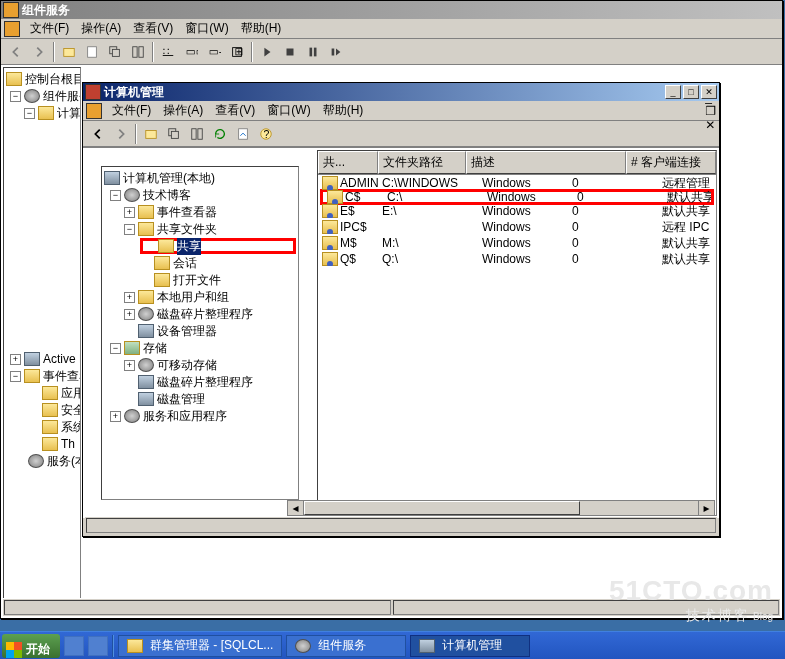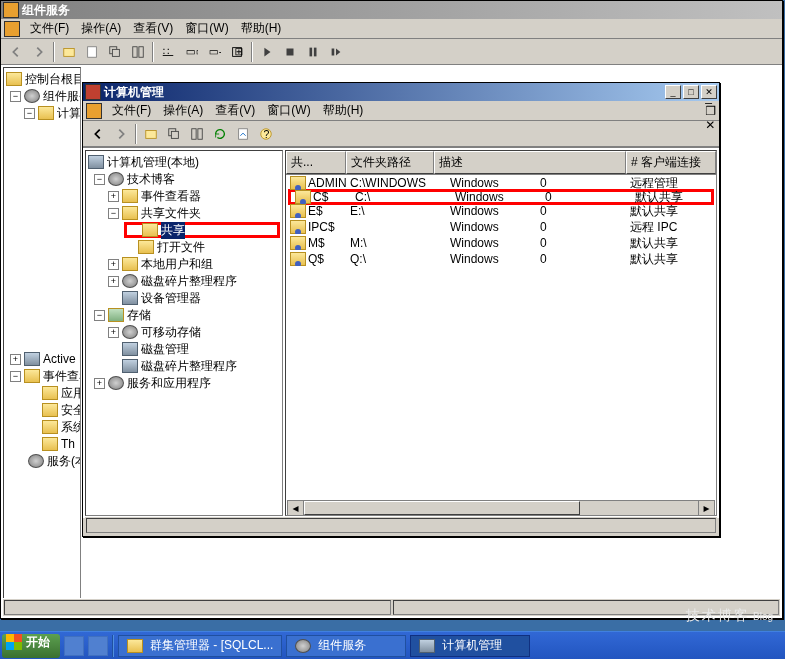--- a/index.html
+++ b/index.html
@@ -47,21 +47,21 @@
 .lvicon { width: 16px; height: 14px; margin-right: 2px; flex-shrink: 0; }
 .share-icon { background: linear-gradient(#fce89a, #e8c050); border: 1px solid #b89020; position: relative; }
 .share-icon::after { content: ""; position: absolute; bottom: -2px; left: 4px; width: 6px; height: 6px; background: #4060c0; border-radius: 50%; }
 
 .highlight-row { border: 3px solid #ff0000; margin: -2px 2px; }
 
 .statusbar { position: absolute; bottom: 2px; left: 2px; right: 2px; height: 18px; background: #d4d0c8; border-top: 1px solid #fff; display: flex; }
 .statusbar .pane { border: 1px solid #808080; border-top-color: #404040; border-left-color: #404040; flex: 1; margin: 1px; }
 
 .taskbar { position: absolute; bottom: 0; left: 0; right: 0; height: 28px; background: linear-gradient(#3168d5, #2255c0); display: flex; align-items: center; padding: 2px; gap: 4px; border-top: 1px solid #4080e0; }
-.start-btn { height: 24px; padding: 0 10px 0 4px; background: linear-gradient(#5ca050, #3a7030); border-radius: 3px; color: #fff; font-weight: bold; display: flex; align-items: flex-start; gap: 4px; cursor: pointer; }
+.start-btn { height: 24px; padding: 0 10px 0 4px; background: linear-gradient(#5ca050, #3a7030); border-radius: 3px; color: #fff; font-weight: bold; display: flex; align-items: flex-end; gap: 4px; cursor: pointer; }
 .start-btn .logo { width: 16px; height: 16px; background: conic-gradient(#f25022 0 90deg, #7fba00 90deg 180deg, #00a4ef 180deg 270deg, #ffb900 270deg); }
 .task-btn { height: 22px; padding: 0 8px; background: #3a70d0; border: 1px solid #2050a0; color: #fff; display: flex; align-items: center; gap: 4px; cursor: pointer; min-width: 120px; }
 .task-btn.active { background: #2050a0; border: 1px solid #103080; }
 .ql { width: 20px; height: 20px; background: #5080d0; border: 1px solid #4070c0; cursor: pointer; }
 
 .watermark { position: absolute; right: 12px; bottom: 34px; color: #e8e8e8; font-family: Arial; text-align: right; }
 .watermark .big { font-size: 28px; font-weight: bold; letter-spacing: 1px; }
 .watermark .small { font-size: 14px; letter-spacing: 2px; }
 .watermark .blog { font-size: 10px; }
 
@@ -292,21 +292,21 @@
         </svg>
       </div>
     <div class="tbtn">
         <svg class="ico-svg" viewBox="0 0 16 16">
           <circle cx="8" cy="8" r="6" fill="#fce89a" stroke="#b89020"></circle>
           <text x="5" y="12" font-size="10" fill="#000">?</text>
         </svg>
       </div>
   </div>
   <div class="content2">
-    <div class="tree-pane" style="width:198px; margin:2px;">
+    <div class="tree-pane" style="width:198px; margin:18px;">
       <div class="tree">
         <div class="tnode">
             <div class="ticon2 comp"></div>
             <span class="tlabel">计算机管理(本地)</span>
           </div>
         <div class="tnode" style="padding-left:6px">
             <div class="texp">−</div>
             <div class="ticon2 gear"></div>
             <span class="tlabel">技术博客</span>
           </div>
@@ -321,20 +321,25 @@
             <span class="tlabel">共享文件夹</span>
           </div>
         <div class="tnode highlight-red" style="margin-left:36px">
             <div class="tspacer"></div>
             <div class="ticon2 folder"></div>
             <span class="tlabel sel">共享</span>
           </div>
         <div class="tnode" style="padding-left:36px">
             <div class="tspacer"></div>
             <div class="ticon2 folder"></div>
+            <span class="tlabel">会话</span>
+          </div>
+        <div class="tnode" style="padding-left:36px">
+            <div class="tspacer"></div>
+            <div class="ticon2 folder"></div>
             <span class="tlabel">打开文件</span>
           </div>
         <div class="tnode" style="padding-left:20px">
             <div class="texp">+</div>
             <div class="ticon2 folder"></div>
             <span class="tlabel">本地用户和组</span>
           </div>
         <div class="tnode" style="padding-left:20px">
             <div class="texp">+</div>
             <div class="ticon2 gear"></div>
@@ -349,25 +354,25 @@
             <div class="ticon2 folder" style="background:linear-gradient(#c0e0c0,#80b080)"></div>
             <span class="tlabel">存储</span>
           </div>
         <div class="tnode" style="padding-left:20px">
             <div class="texp">+</div>
             <div class="ticon2 gear"></div>
             <span class="tlabel">可移动存储</span>
           </div>
         <div class="tnode" style="padding-left:34px">
             <div class="ticon2 comp"></div>
-            <span class="tlabel">磁盘管理</span>
+            <span class="tlabel">磁盘碎片整理程序</span>
           </div>
         <div class="tnode" style="padding-left:34px">
             <div class="ticon2 comp"></div>
-            <span class="tlabel">磁盘碎片整理程序</span>
+            <span class="tlabel">磁盘管理</span>
           </div>
         <div class="tnode" style="padding-left:6px">
             <div class="texp">+</div>
             <div class="ticon2 gear"></div>
             <span class="tlabel">服务和应用程序</span>
           </div>
       </div>
     </div>
     <div class="list-pane" style="margin:2px 2px 2px 0;">
       <div class="listview">
@@ -448,20 +453,21 @@
         <div style="width:16px; border-left:1px solid #808080; text-align:center;">▸</div>
       </div>
     </div>
   </div>
   <div class="statusbar">
     <div class="pane"></div>
   </div>
 </div>
 
 <div class="watermark">
+  <div class="big">51CTO.com</div>
   <div><span class="small">技术博客</span> <span class="blog">Blog</span></div>
 </div>
 
 <div class="taskbar">
   <div class="start-btn">
     <div class="logo"></div>
     <span>开始</span>
   </div>
   <div class="ql"></div>
   <div class="ql"></div>

